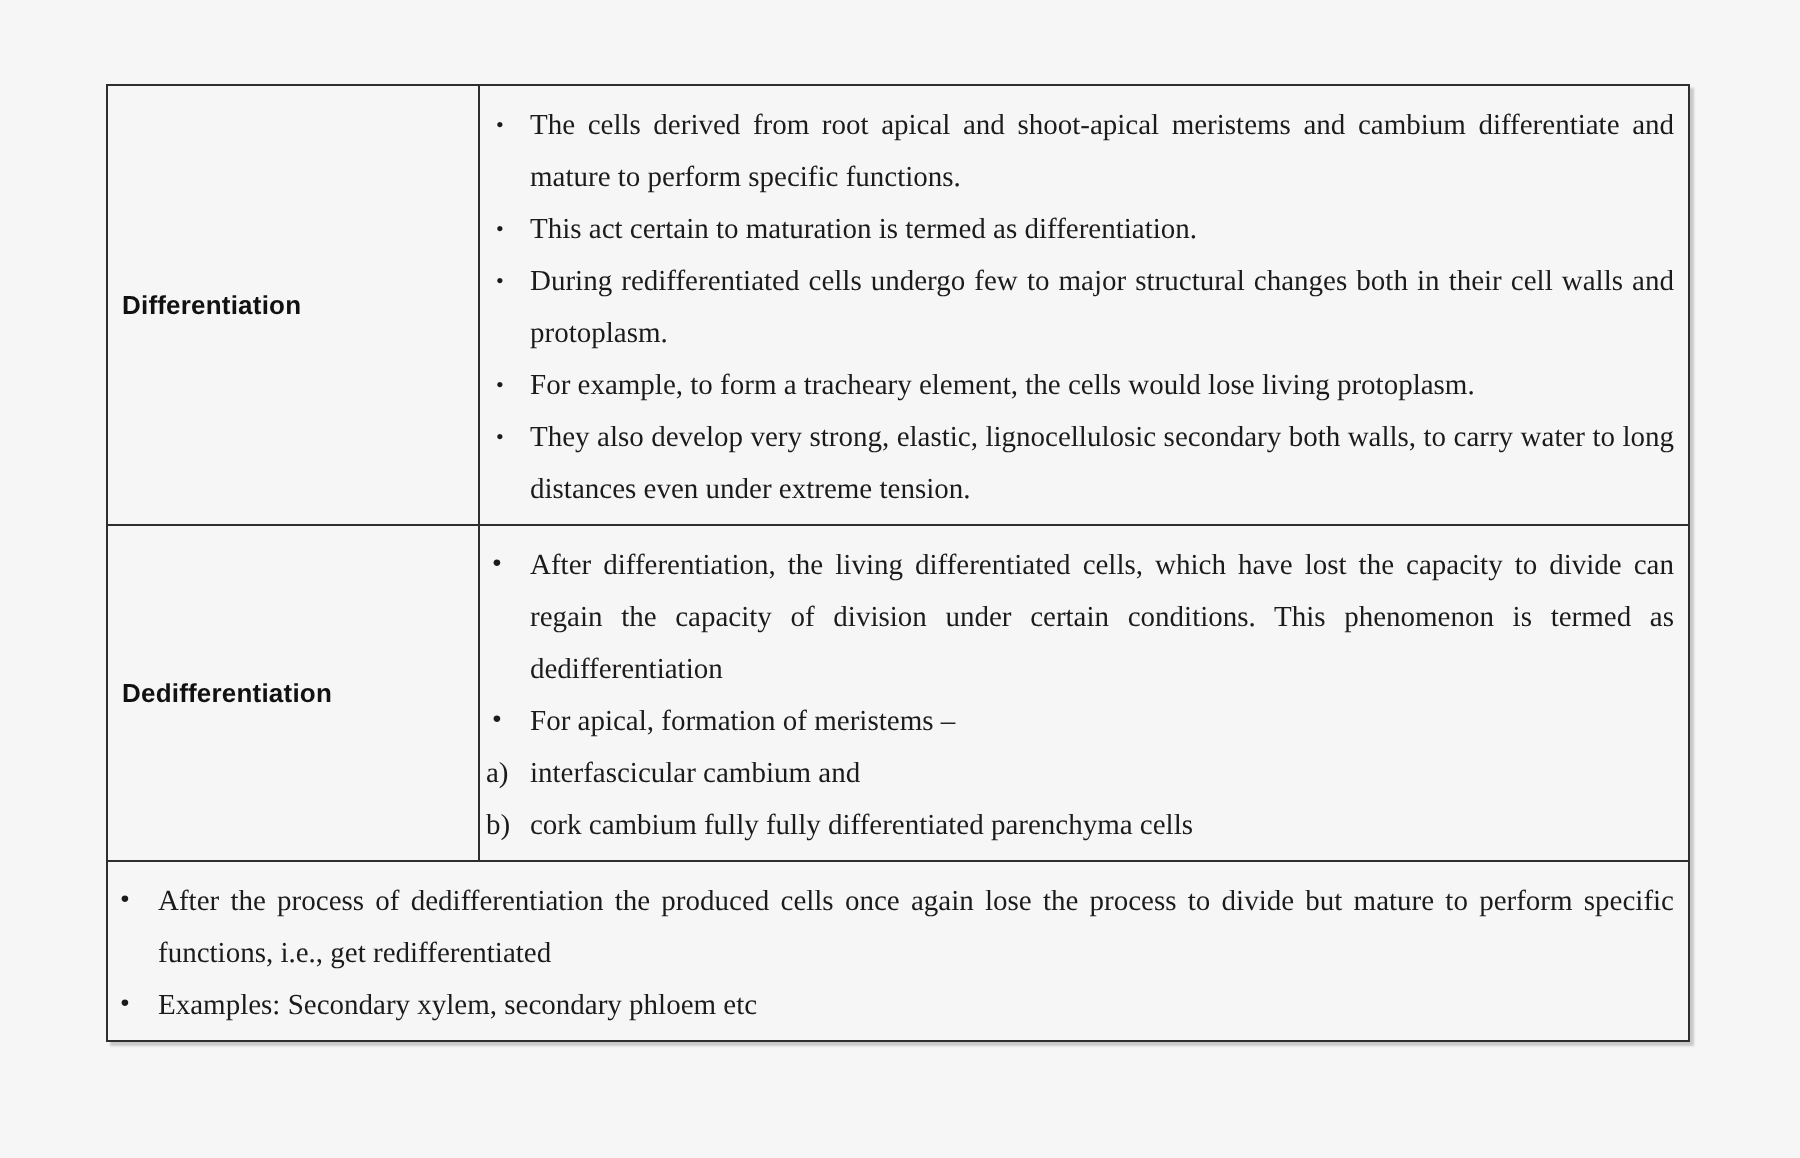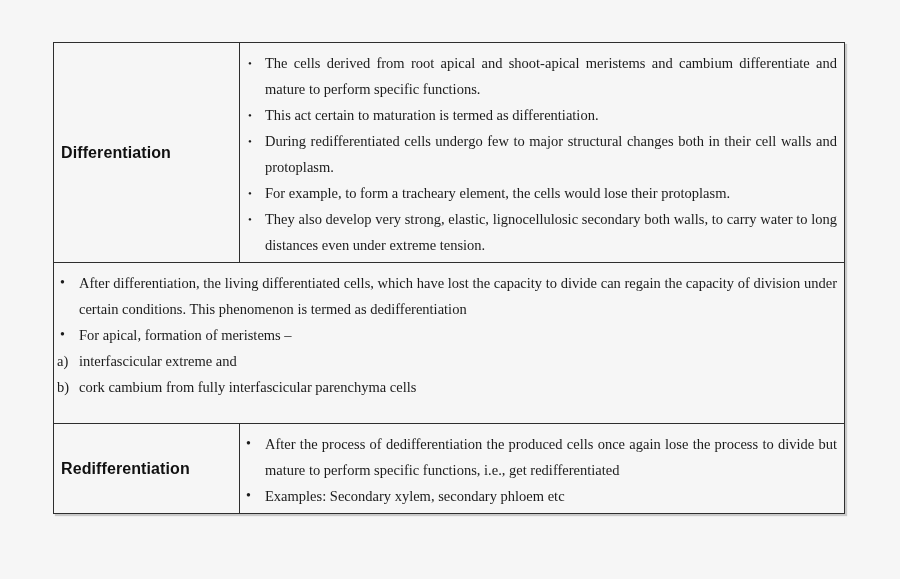--- a/index.html
+++ b/index.html
@@ -34,21 +34,21 @@
     width: 186px;
     flex: none;
     border-right: 1px solid var(--line);
     display: flex;
     align-items: center;
     padding-left: 7px;
   }
   .label-text {
     font-family: "Liberation Sans", "DejaVu Sans", sans-serif;
     font-weight: bold;
-    font-size: 16px;
+    font-size: 13px;
     color: #111;
     letter-spacing: 0.1px;
   }
   .cell-content {
     flex: 1;
     padding: 7px 7px 4px 0;
     font-family: "Liberation Serif", "DejaVu Serif", serif;
     font-size: 14.5px;
     line-height: 26px;
     color: var(--ink);
@@ -89,58 +89,58 @@
     <span class="item-text">This act certain to maturation is termed as differentiation.</span>
   </div>
 
   <div class="item">
     <span class="marker bullet-small">•</span>
     <span class="item-text">During redifferentiated cells undergo few to major structural changes both in their cell walls and protoplasm.</span>
   </div>
 
   <div class="item">
     <span class="marker bullet-small">•</span>
-    <span class="item-text">For example, to form a tracheary element, the cells would lose their protoplasm.</span>
+    <span class="item-text">For example, to form a tracheary element, the cells would lose living protoplasm.</span>
   </div>
 
   <div class="item">
     <span class="marker bullet-small">•</span>
     <span class="item-text">They also develop very strong, elastic, lignocellulosic secondary both walls, to carry water to long distances even under extreme tension.</span>
   </div>
 </div>
   </div>
 
   <div class="row">
+    <div class="cell-label">
+      <span class="label-text">Dedifferentiation</span>
+    </div>
     <div class="cell-content">
   <div class="item">
     <span class="marker bullet-normal">•</span>
     <span class="item-text">After differentiation, the living differentiated cells, which have lost the capacity to divide can regain the capacity of division under certain conditions. This phenomenon is termed as dedifferentiation</span>
   </div>
 
   <div class="item">
     <span class="marker bullet-normal">•</span>
     <span class="item-text">For apical, formation of meristems –</span>
   </div>
 
   <div class="item">
     <span class="marker letter">a)</span>
-    <span class="item-text">interfascicular extreme and</span>
+    <span class="item-text">interfascicular cambium and</span>
   </div>
 
   <div class="item">
     <span class="marker letter">b)</span>
-    <span class="item-text">cork cambium from fully interfascicular parenchyma cells</span>
+    <span class="item-text">cork cambium fully fully differentiated parenchyma cells</span>
   </div>
 </div>
   </div>
 
   <div class="row">
-    <div class="cell-label">
-      <span class="label-text">Redifferentiation</span>
-    </div>
     <div class="cell-content">
   <div class="item">
     <span class="marker bullet-normal">•</span>
     <span class="item-text">After the process of dedifferentiation the produced cells once again lose the process to divide but mature to perform specific functions, i.e., get redifferentiated</span>
   </div>
 
   <div class="item">
     <span class="marker bullet-normal">•</span>
     <span class="item-text">Examples: Secondary xylem, secondary phloem etc</span>
   </div>

